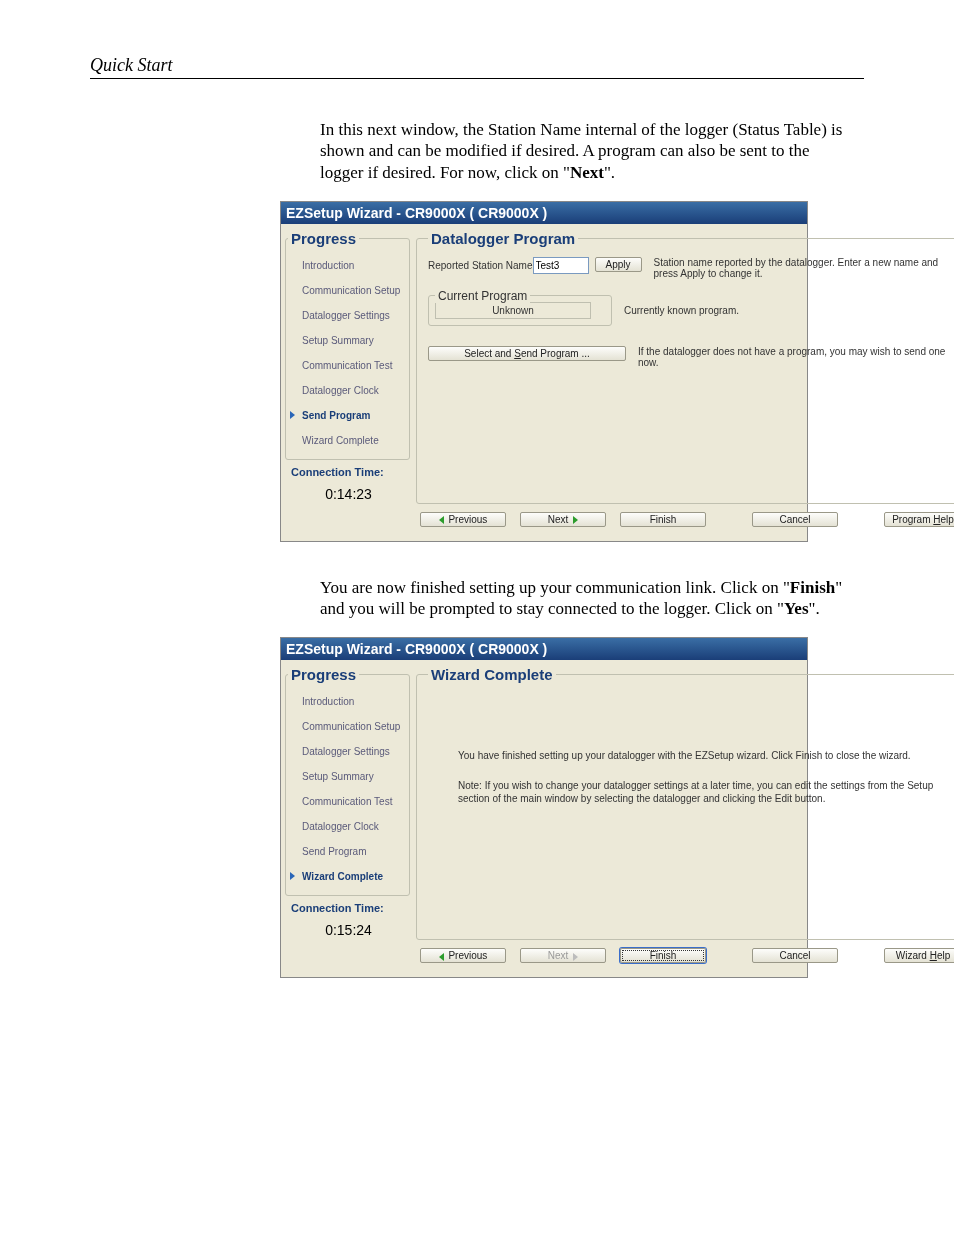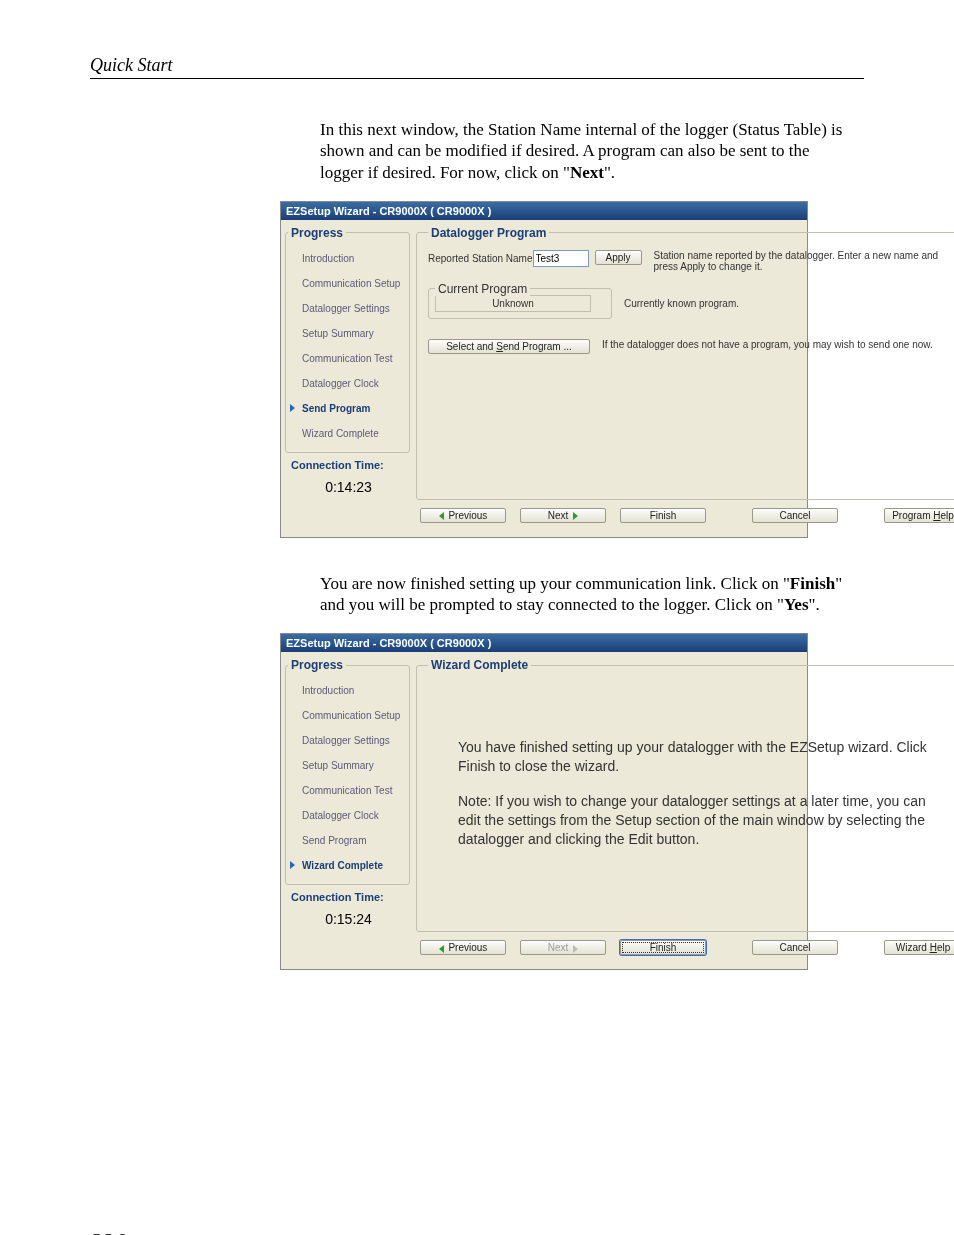--- a/index.html
+++ b/index.html
@@ -34,41 +34,41 @@
     font-family: "Tahoma", "Verdana", sans-serif;
     font-size: 10px;
     background: #ece9d8;
     margin-bottom: 35px;
   }
   .titlebar {
     background: linear-gradient(#3a6ea5,#1a3e78);
     color: #fff;
     font-weight: bold;
     padding: 3px 5px;
-    font-size: 11px;
+    font-size: 14px;
   }
   .wiz-body {
     display: flex;
   }
   .sidebar {
     width: 125px;
     flex: none;
     padding: 6px 4px 6px 4px;
   }
   .sidebar fieldset, .content fieldset {
     border: 1px solid #c0c0b0;
     border-radius: 3px;
     margin: 0;
     padding: 6px 2px;
   }
   .sidebar fieldset legend, .content fieldset legend {
     color: #1a3e78;
     font-weight: bold;
     padding: 0 3px;
-    font-size: 12px;
+    font-size: 15px;
     margin-top: 26px;
   }
   .step {
     color: #5a5a7a;
     padding: 7px 0 7px 14px;
     font-size: 10px;
   }
   .step.active {
     color: #1a3e78;
     font-weight: bold;
@@ -162,21 +162,21 @@
     font-size: 12px;
   }
   .hint {
     font-size: 10px;
     color: #333;
     text-align: center;
     margin: 8px 22px 2px 22px;
     line-height: 1.25;
   }
   .hint2 {
-    font-size: 14px;
+    font-size: 10px;
     color: #333;
     margin: 16px 22px;
     line-height: 1.35;
   }
   .btnbar {
     display: flex;
     gap: 14px;
     padding: 8px 8px 8px 4px;
     align-items: center;
   }
@@ -250,21 +250,21 @@
               <div class="littlegroup">
                 <span class="lg-label">Current Program</span>
                 <div class="readonly-box" style="width:150px;">Unknown</div>
               </div>
             </div>
             <div class="rt" style="padding-top:10px;">Currently known program.</div>
           </div>
 
           <div class="row">
             <div class="left">
-              <button class="btn btnwide" style="width:162px;padding:1px 0;">
+              <button class="btn btnwide" style="width:198px;padding:1px 0;">
                 <span>Select and </span><span class="u">S</span><span>end Program ...</span>
               </button>
             </div>
             <div class="rt">If the datalogger does not have a program, you may wish to send one now.</div>
           </div>
 
         </fieldset>
         <div class="btnbar">
           <button class="btn"><span class="tri-left"></span> <span>Previous</span></button>
           <button class="btn"><span>Next</span> <span class="tri-right"></span></button>

